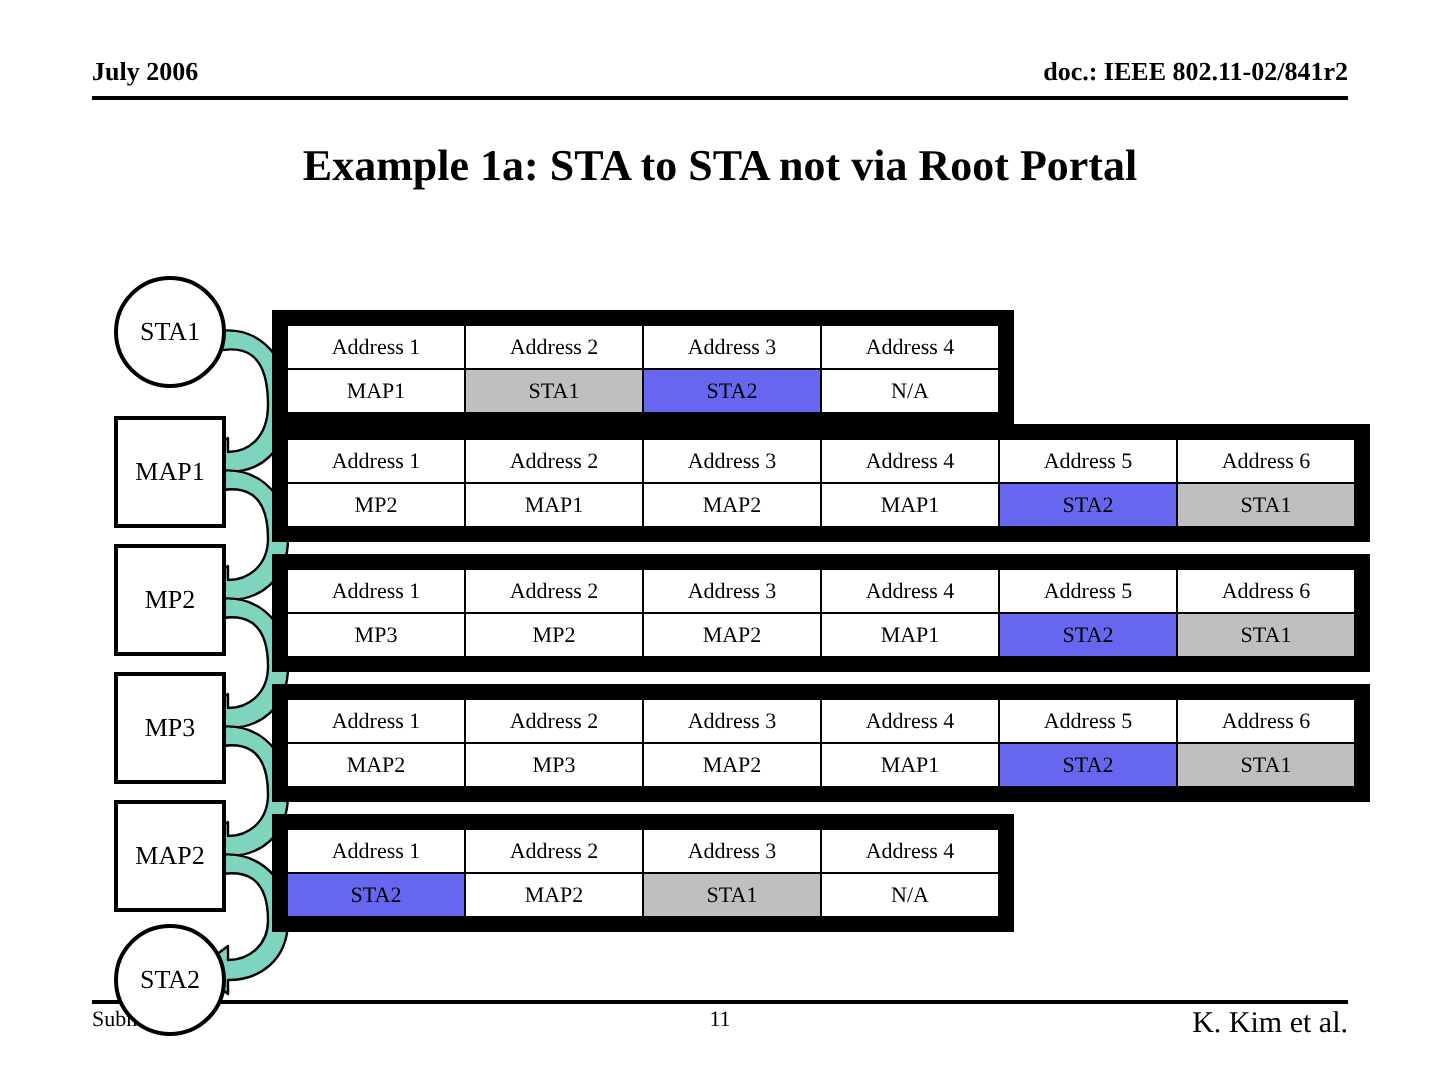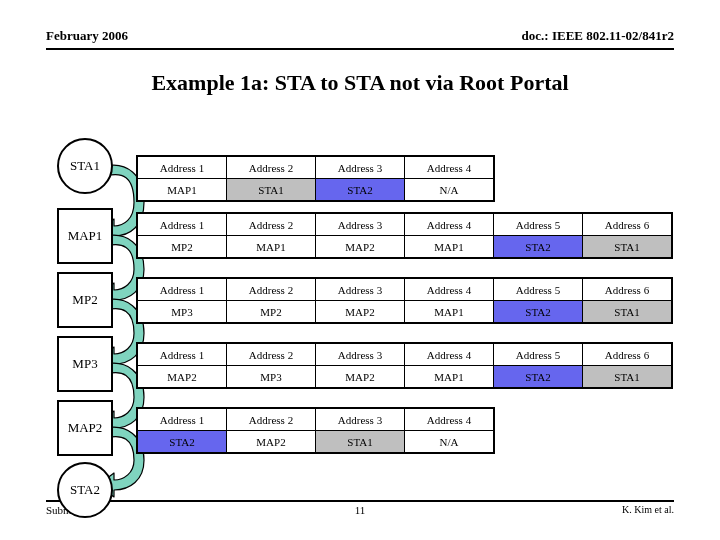--- a/index.html
+++ b/index.html
@@ -94,21 +94,21 @@
     z-index: 2;
     overflow: visible;
   }
 
   
   .addr-table {
     position: absolute;
     border-collapse: collapse;
     table-layout: fixed;
     background: #1d4ed8;
-    border: 2px solid #000000;
+    border: 8px solid #000000;
     z-index: 4;
   }
   .addr-table td {
     border: 1px solid #000;
     height: 21px;
     text-align: center;
     vertical-align: middle;
     font-size: 11px;
     font-family: "Liberation Serif", "DejaVu Serif", serif;
     padding: 0;
@@ -150,28 +150,28 @@
     left: 0;
     right: 0;
     top: 4px;
     text-align: center;
     font-size: 11px;
   }
   #slide-footer .ftr-right {
     position: absolute;
     right: 0;
     top: 4px;
-    font-size: 10px;
+    font-size: 15px;
   }
 </style>
 </head>
 <body>
 
 <div id="slide-header">
-  <div class="hdr-left">February 2006</div>
+  <div class="hdr-left">July 2006</div>
   <div class="hdr-right">doc.: IEEE 802.11-02/841r2</div>
   <div class="hdr-rule"></div>
 </div>
 
 <div id="slide-title">Example 1a: STA to STA not via Root Portal</div>
 
 <div id="node-chain">
 
 <svg class="arrow-svg" width="60" height="100" style="left: 50px; top: 20px;">
       <path d="M 6,14 C 26,10 44,22 44,50.4 C 44,74 30,84 14,84 L 14,91 L -2,79 L 14,67 L 14,74 C 24,74 34,67 34,50.4 C 34,24 22,20 6,24 Z" fill="#7fd4bf" stroke="#000" stroke-width="1.2" stroke-linejoin="round"></path>

